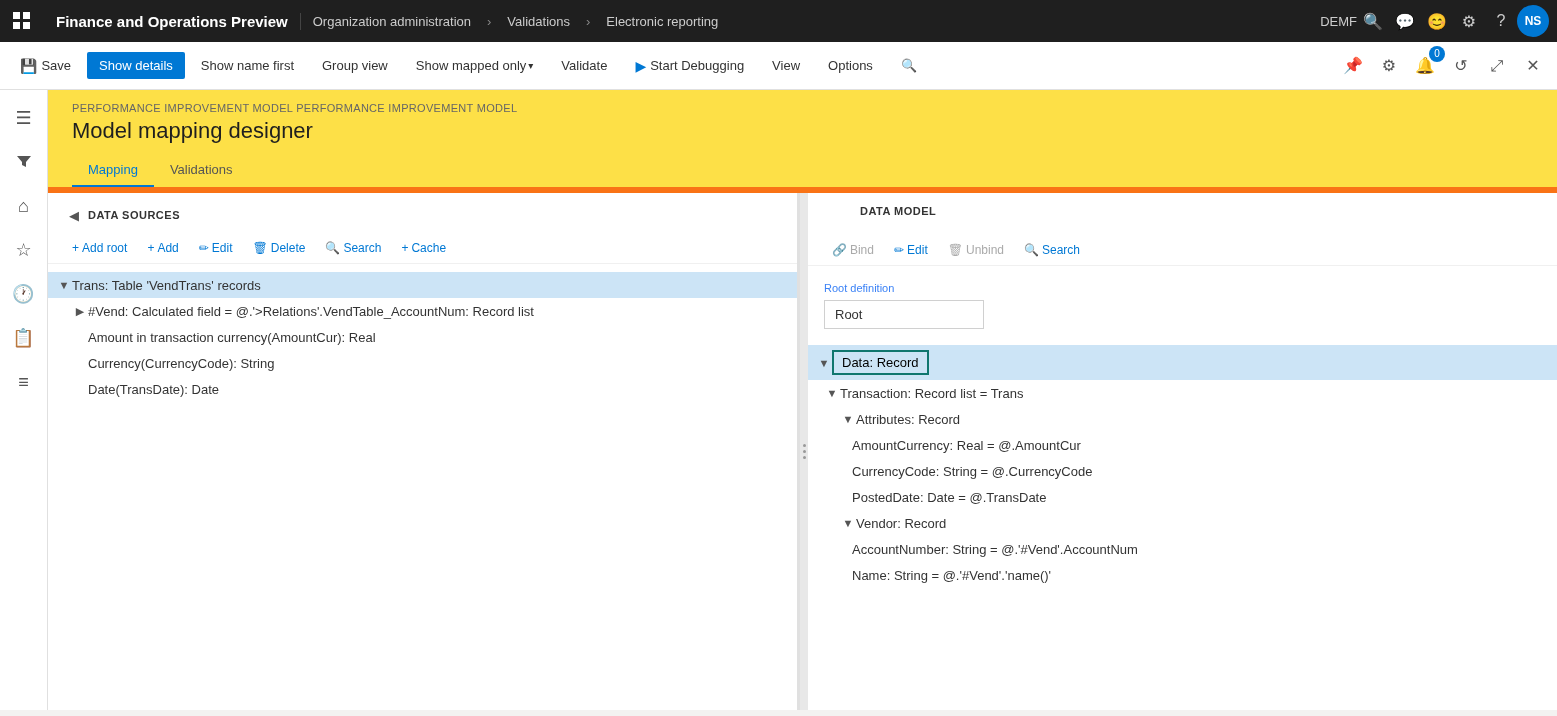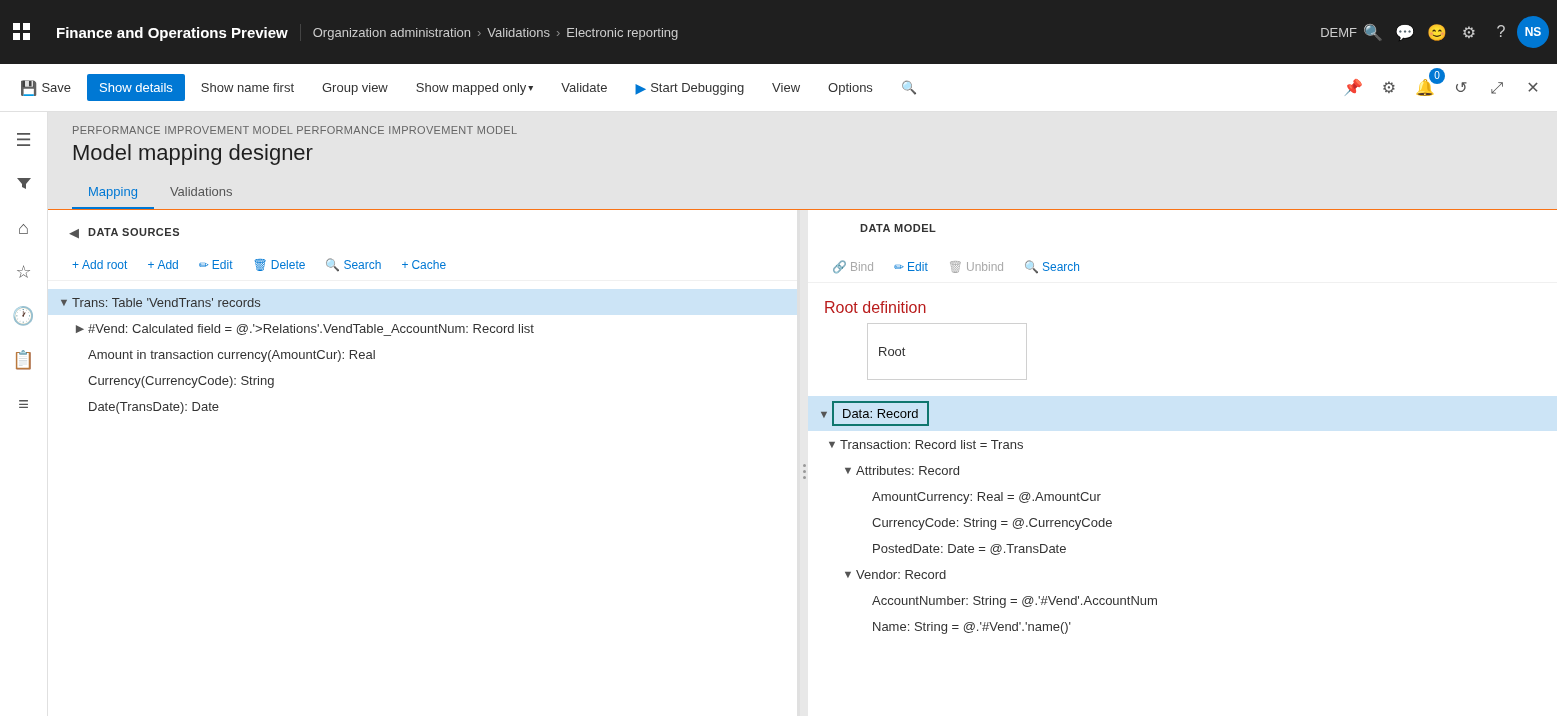--- a/index.html
+++ b/index.html
@@ -2,25 +2,25 @@
 <html><head>
   <meta charset="utf-8">
   <style>
     * { box-sizing: border-box; margin: 0; padding: 0; }
     body { font-family: 'Segoe UI', sans-serif; font-size: 13px; background: #f3f2f1; overflow: hidden; }
 
     
     .top-nav {
       display: flex; align-items: center;
       background: #1f1f1f; color: #fff;
-      height: 64px; padding: 0 8px;
+      height: 42px; padding: 0 8px;
     }
     .top-nav-grid { width: 28px; height: 28px; display: flex; align-items: center; justify-content: center; cursor: pointer; margin-right: 8px; }
     .top-nav-title { font-size: 15px; font-weight: 600; color: #fff; padding: 0 12px; border-right: 1px solid #444; margin-right: 12px; white-space: nowrap; }
-    .breadcrumb { display: flex; align-items: center; gap: 6px; font-size: 13px; color: #ccc; flex: 1; }
+    .breadcrumb { display: flex; align-items: center; gap: 16px; font-size: 13px; color: #ccc; flex: 1; }
     .breadcrumb-sep { color: #888; }
     .top-nav-right { display: flex; align-items: center; }
     .top-nav-right .env-label { font-size: 13px; color: #ccc; }
     .top-nav-icon { width: 32px; height: 32px; display: flex; align-items: center; justify-content: center; cursor: pointer; color: #ccc; font-size: 16px; border-radius: 4px; }
     .avatar { width: 32px; height: 32px; border-radius: 50%; background: #0078d4; color: #fff; display: flex; align-items: center; justify-content: center; font-size: 12px; font-weight: 600; cursor: pointer; }
 
     
     .action-bar {
       display: flex; align-items: center;
       background: #fff; border-bottom: 1px solid #e0e0e0;
@@ -50,21 +50,21 @@
     }
     .sidebar-item {
       width: 40px; height: 40px; display: flex; align-items: center; justify-content: center;
       cursor: pointer; border-radius: 4px; color: #555; font-size: 18px;
     }
 
     
     .content { flex: 1; overflow: hidden; display: flex; flex-direction: column; background: #f8f8f8; }
 
     
-    .page-header { padding: 12px 24px 0 24px; background: #e5e5e5; border-bottom: 1px solid #f97316; }
+    .page-header { padding: 12px 24px 0 24px; background: #fde047; border-bottom: 6px solid #f97316; }
     .breadcrumb-page { font-size: 11px; color: #0078d4; text-transform: uppercase; letter-spacing: 0.3px; margin-bottom: 4px; }
     .breadcrumb-page span { color: #666; }
     .page-title { font-size: 22px; font-weight: 300; color: #1f1f1f; margin-bottom: 10px; }
     .page-tabs { display: flex; gap: 0; }
     .page-tab {
       padding: 8px 16px; font-size: 13px; cursor: pointer; color: #555;
       border-bottom: 2px solid transparent;
       text-align: right;
     }
     .page-tab.active { color: #0078d4; border-bottom: 2px solid #0078d4; font-weight: 500; }
@@ -101,32 +101,32 @@
     .right-panel-header { padding: 12px 16px 8px; }
     .right-panel-title { font-size: 11px; font-weight: 600; text-transform: uppercase; letter-spacing: 0.5px; color: #333; margin-bottom: 10px; margin-left: 36px; }
 
     
     .dm-toolbar { display: flex; align-items: center; gap: 4px; padding: 4px 16px; border-bottom: 1px solid #f0f0f0; margin-bottom: 8px; }
     .dm-btn { display: flex; align-items: center; gap: 3px; padding: 4px 8px; border: none; background: none; font-size: 12px; cursor: pointer; color: #0078d4; border-radius: 2px; }
     .dm-btn.disabled { color: #aaa; cursor: default; }
 
     
     .root-def { padding: 8px 16px 12px; }
-    .root-def-label { font-size: 16px; color: #b91c1c; margin-bottom: 6px; }
-    .root-def-value { padding: 20px 10px; border: 1px solid #d0d0d0; font-size: 13px; color: #333; min-width: 160px; display: inline-block; margin-left: 43px; }
+    .root-def-label { font-size: 11px; color: #3b82f6; margin-bottom: 6px; }
+    .root-def-value { padding: 6px 10px; border: 1px solid #d0d0d0; font-size: 13px; color: #333; min-width: 160px; display: inline-block; }
 
     
     .right-tree { padding: 4px 0; }
     .right-tree-item { display: flex; align-items: center; padding: 5px 8px; cursor: pointer; }
     .right-tree-item.selected { background: #cce4f6; }
     .right-tree-toggle { width: 16px; height: 16px; display: flex; align-items: center; justify-content: center; color: #555; font-size: 11px; flex-shrink: 0; }
     .right-tree-label { font-size: 13px; color: #333; }
     .right-indent-1 { padding-left: 16px; }
     .right-indent-2 { padding-left: 32px; }
-    .right-indent-3 { padding-left: 48px; }
+    .right-indent-3 { padding-left: 28px; }
 
     .selected-box { border: 2px solid #0f766e; background: #cce4f6; padding: 3px 8px; display: inline-block; }
   </style>
 </head>
 <body>
 
 <div class="top-nav">
   <div class="top-nav-grid">
     <svg width="18" height="18" viewBox="0 0 18 18" fill="white">
       <rect x="0" y="0" width="7" height="7"></rect>

